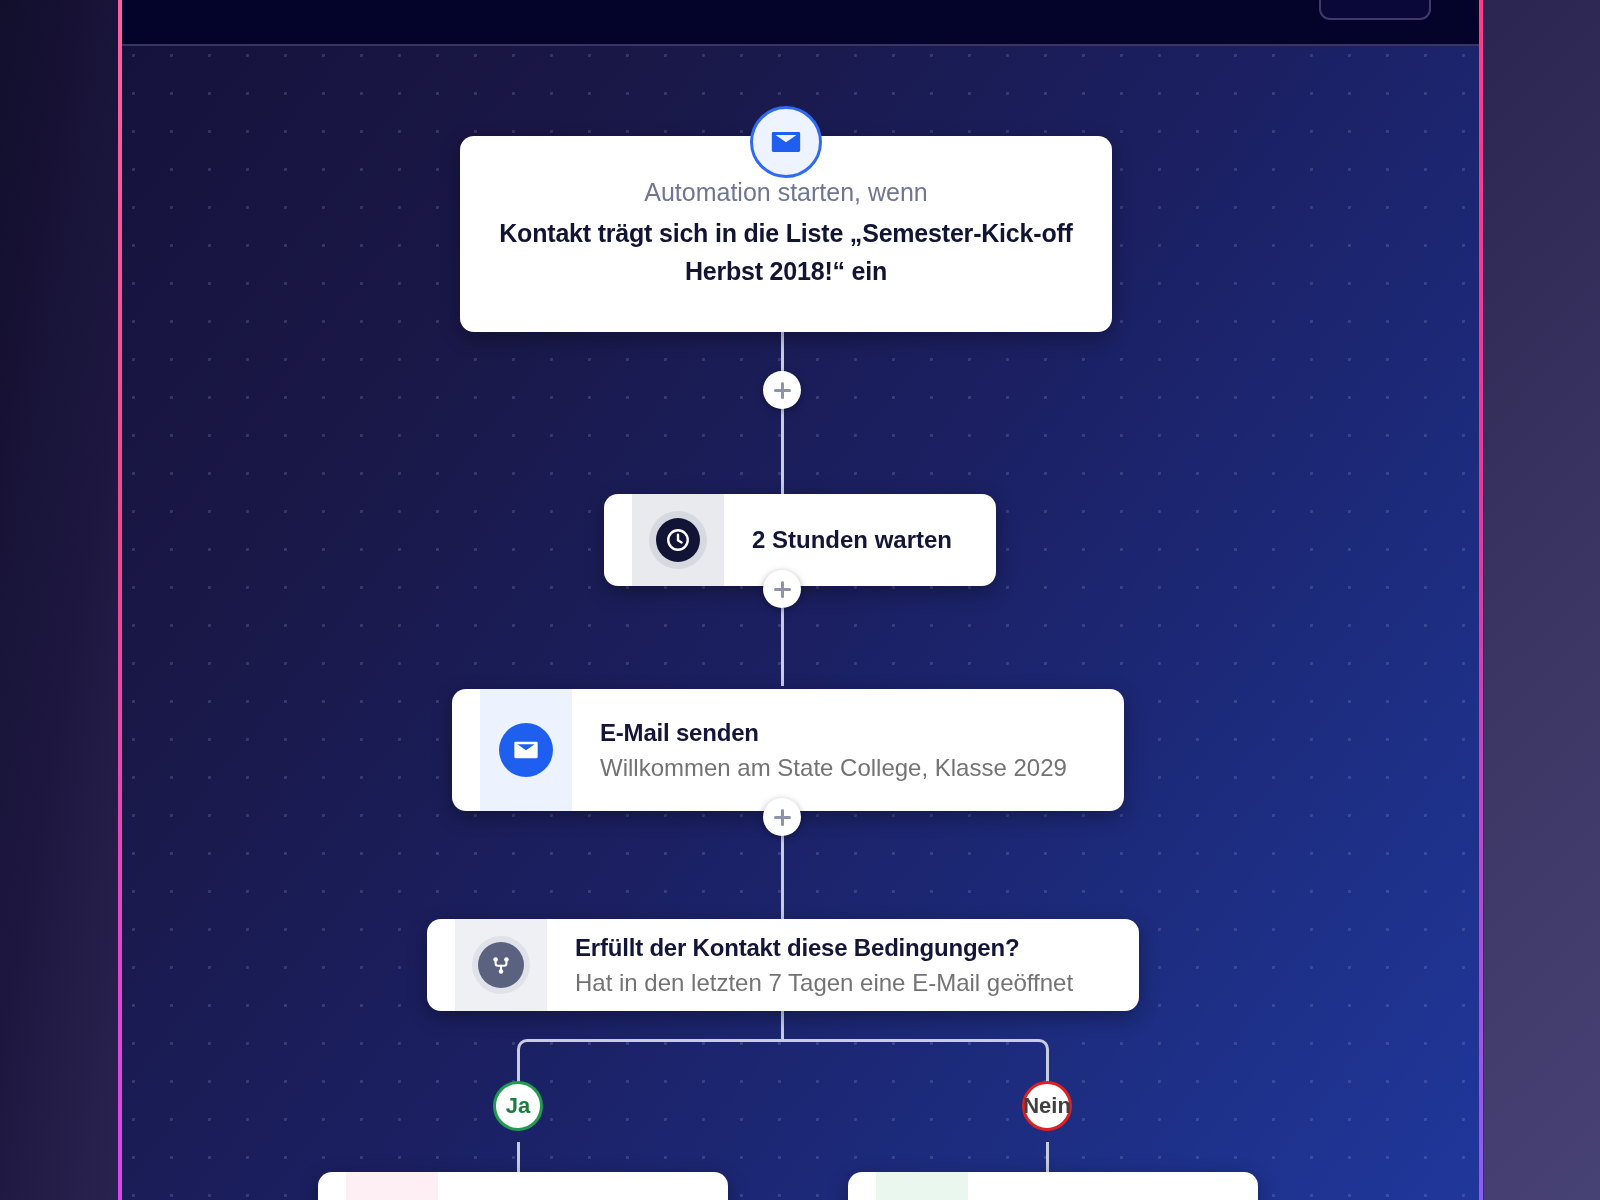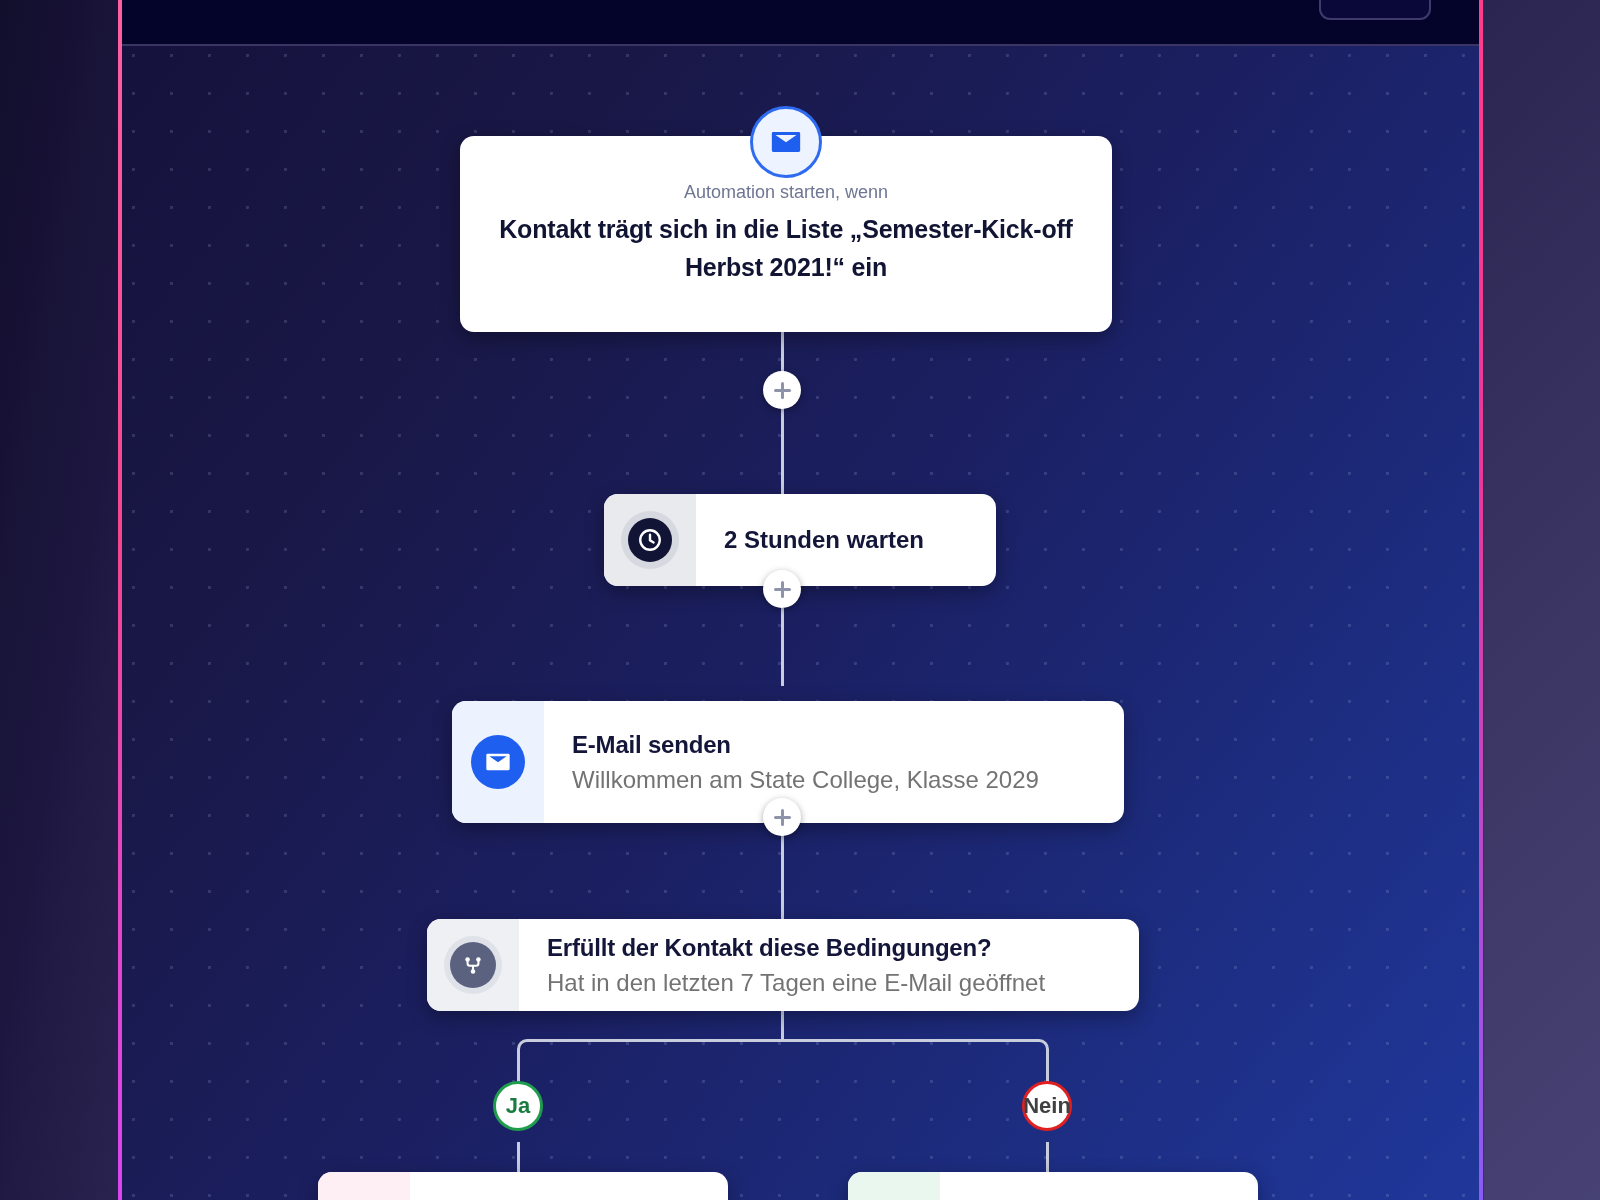--- a/index.html
+++ b/index.html
@@ -134,33 +134,34 @@
   
   .card {
     position: absolute;
     background: #ffffff;
     border-radius: 14px;
     box-shadow: 0 6px 20px rgba(0,0,0,0.32);
     z-index: 3;
     overflow: hidden;
     display: flex;
     cursor: pointer;
+    padding-left: 28px;
   }
 
   
   #trigger-card {
     left: 338px; top: 90px;
     width: 652px; height: 196px;
     flex-direction: column;
     align-items: center;
     justify-content: center;
     padding: 0 26px;
   }
   .trigger-sub {
-    font-size: 18px;
+    font-size: 25px;
     color: #6f7694;
     text-align: center;
     margin-bottom: 8px;
   }
   .trigger-title {
     font-size: 25px;
     font-weight: bold;
     color: #111433;
     text-align: center;
     line-height: 1.5;
@@ -217,21 +218,21 @@
     font-size: 24px;
     font-weight: bold;
     color: #131638;
   }
 
   
   #wait-card { left: 482px; top: 448px; width: 392px; height: 92px; }
   #wait-card .card-body { justify-content: center; }
 
   
-  #email-card { left: 330px; top: 643px; width: 672px; height: 122px; margin-top: 12px; }
+  #email-card { left: 330px; top: 643px; width: 672px; height: 122px; }
 
   
   #cond-card { left: 305px; top: 873px; width: 712px; height: 92px; }
 
   
   .branch-badge {
     position: absolute;
     width: 50px; height: 50px;
     border-radius: 50%;
     background: #ffffff;
@@ -317,21 +318,21 @@
       <div class="vline" style="left:395px; top:1096px; height:32px;"></div>
       <div class="vline" style="left:924px; top:1096px; height:32px;"></div>
 
       <div id="trigger-icon">
         <svg width="34" height="34" viewBox="0 0 24 24" aria-hidden="true">
           <path fill="#1f5ff0" d="M3 5h18a1 1 0 0 1 1 1v12a1 1 0 0 1-1 1H3a1 1 0 0 1-1-1V6a1 1 0 0 1 1-1zm1.6 2L12 12.2 19.4 7H4.6z"></path>
         </svg>
       </div>
       <div class="card" id="trigger-card">
         <div class="trigger-sub">Automation starten, wenn</div>
-        <div class="trigger-title">Kontakt trägt sich in die Liste „Semester-Kick-off Herbst 2021!“ ein</div>
+        <div class="trigger-title">Kontakt trägt sich in die Liste „Semester-Kick-off Herbst 2018!“ ein</div>
       </div>
 
       <div class="plus-btn" style="left:641px; top:325px;"></div>
 
       <div class="card" id="wait-card">
         <div class="icon-pane pane-grey">
           <div class="clock-circle">
             <div class="clock-inner">
               <svg width="26" height="26" viewBox="0 0 24 24" aria-hidden="true">
                 <circle cx="12" cy="12" r="9" fill="none" stroke="#ffffff" stroke-width="2.2"></circle>

